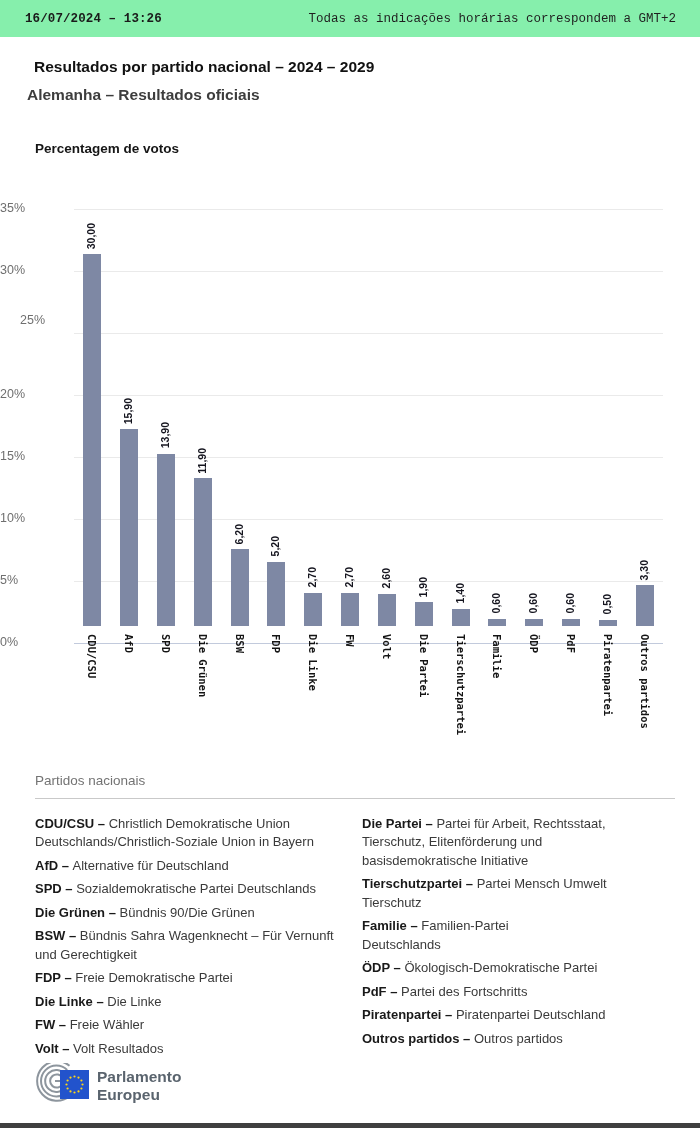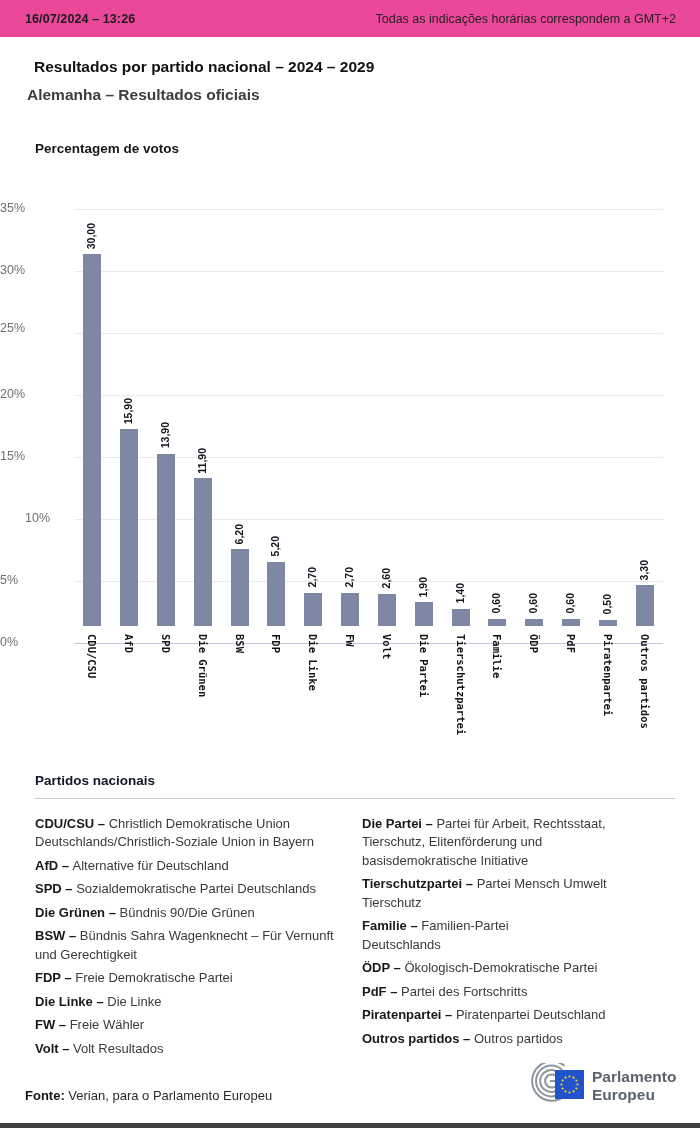--- a/index.html
+++ b/index.html
@@ -1,22 +1,22 @@
 <!DOCTYPE html>
 <html><head>
 <meta charset="utf-8">
 <style>
   * { margin:0; padding:0; box-sizing:border-box; }
   html,body { width:700px; height:1128px; background:#ffffff; overflow:hidden;
               font-family:"Liberation Sans", sans-serif; color:#1a1a1a; }
   body { display:flex; flex-direction:column; }
 
   
-  .topbar { height:37px; background:#ec4899; display:flex; align-items:center;
-            justify-content:space-between; padding:0 24px 0 25px; flex:0 0 auto; }
+  .topbar { height:37px; background:#86efac; display:flex; align-items:center;
+            justify-content:space-between; padding:0 24px 0 25px; flex:0 0 auto;font-family:Liberation Mono, monospace; }
   .topbar .datetime { font-size:12.5px; font-weight:bold; letter-spacing:.1px; }
   .topbar .tznote { font-size:12.5px; color:#1f1f1f; }
 
   
   .page-title { margin:21px 25px 0 34px; font-size:15.5px; font-weight:bold; color:#111; }
   .page-subtitle { margin:10px 25px 0 27px; font-size:15.5px; color:#3d3d3d; }
 
   
   .chart-title { margin:37px 25px 0 35px; font-size:13.5px; font-weight:bold; color:#161616; }
   .chart-wrap { position:relative; margin:53px 37px 0 74px; height:434px; }
@@ -30,21 +30,21 @@
          width:18px; }
   .val { position:absolute; left:50%; margin-left:-7px;
          writing-mode:vertical-rl; transform:rotate(180deg);
          font-size:10.5px; font-weight:bold; color:#14141e; white-space:nowrap; }
   .xlabels { display:flex; margin:0 37px 0 74px; height:115px; }
   .xlabels .slot { display:flex; justify-content:center; align-items:flex-start; padding-top:8px; }
   .xlab { writing-mode:vertical-rl; font-family:"DejaVu Sans Mono", monospace;
           font-size:10.5px; font-weight:bold; color:#141414; white-space:nowrap; }
 
   
-  .legend-heading { margin:36px 25px 0 35px; font-size:13.5px; font-weight:bold; color:#0f172a; }
+  .legend-heading { margin:36px 25px 0 35px; font-size:13.5px; font-weight:normal; color:#737373; }
   .legend-rule { margin:10px 25px 0 35px; border:0; border-top:1px solid #c9c9c9; }
   .legend-cols { display:flex; margin:16px 25px 0 35px; }
   .legend-col-left  { width:312px; }
   .legend-col-right { width:293px; margin-left:15px; }
   .entry { font-size:13px; line-height:18.5px; color:#3a3a3a; margin-bottom:5px;
            white-space:pre-line; }
   .entry b { color:#191919; }
 
   
   .footer { display:flex; justify-content:space-between; align-items:flex-end;
@@ -67,27 +67,27 @@
 <h2 class="page-subtitle">Alemanha – Resultados oficiais</h2>
 
 <div class="chart-title">Percentagem de votos</div>
 
 <div class="chart-wrap" id="plot">
     <div class="gridline" style="top: 0px;"></div>
     <div class="ytick" style="top: -8px;">35%</div>
     <div class="gridline" style="top: 62px;"></div>
     <div class="ytick" style="top: 54px;">30%</div>
     <div class="gridline" style="top: 124px;"></div>
-    <div class="ytick" style="top: 112px;">25%</div>
+    <div class="ytick" style="top: 104px; padding-left: 20px;">25%</div>
     <div class="gridline" style="top: 186px;"></div>
     <div class="ytick" style="top: 178px;">20%</div>
     <div class="gridline" style="top: 248px;"></div>
     <div class="ytick" style="top: 240px;">15%</div>
     <div class="gridline" style="top: 310px;"></div>
-    <div class="ytick" style="top: 302px; margin-left: 25px;">10%</div>
+    <div class="ytick" style="top: 302px;">10%</div>
     <div class="gridline" style="top: 372px;"></div>
     <div class="ytick" style="top: 364px;">5%</div>
     <div class="gridline zero" style="top: 434px;"></div>
     <div class="ytick" style="top: 426px;">0%</div>
     <div class="bars">
       <div class="slot">
         <div class="bar" style="height: 372px; background: rgb(126, 136, 164);"></div>
         <span class="val" style="bottom: 377px;">30,00</span>
       </div>
       <div class="slot">
@@ -223,21 +223,20 @@
       <p class="entry"><b>Familie – </b><span>Familien-Partei
 Deutschlands</span></p>
       <p class="entry"><b>ÖDP – </b><span>Ökologisch-Demokratische Partei</span></p>
       <p class="entry"><b>PdF – </b><span>Partei des Fortschritts</span></p>
       <p class="entry"><b>Piratenpartei – </b><span>Piratenpartei Deutschland</span></p>
       <p class="entry"><b>Outros partidos – </b><span>Outros partidos</span></p>
     </div>
 </div>
 
 <div class="footer">
-  <div class="source"><b>Fonte:</b><span> Verian, para o Parlamento Europeu</span></div>
   <svg class="logo" width="156" height="46" viewBox="0 0 156 46">
     <g stroke="#8d959d" stroke-width="2" fill="none">
       <path d="M 44.5 2.7  A 19.8 19.8 0 1 0 44.5 33.3"></path>
       <path d="M 42.2 7.0  A 15.4 15.4 0 1 0 42.2 29.0"></path>
       <path d="M 39.9 11.3 A 11.0 11.0 0 1 0 39.9 24.7"></path>
       <path d="M 37.6 15.0 A 6.6 6.6  0 1 0 37.6 21.0"></path>
       <line x1="30" y1="18" x2="41" y2="18"></line>
     </g>
     <rect x="35" y="7" width="29" height="29" id="euflag" fill="#2253cc"></rect>
     <g fill="#ffd617" id="eustars">

